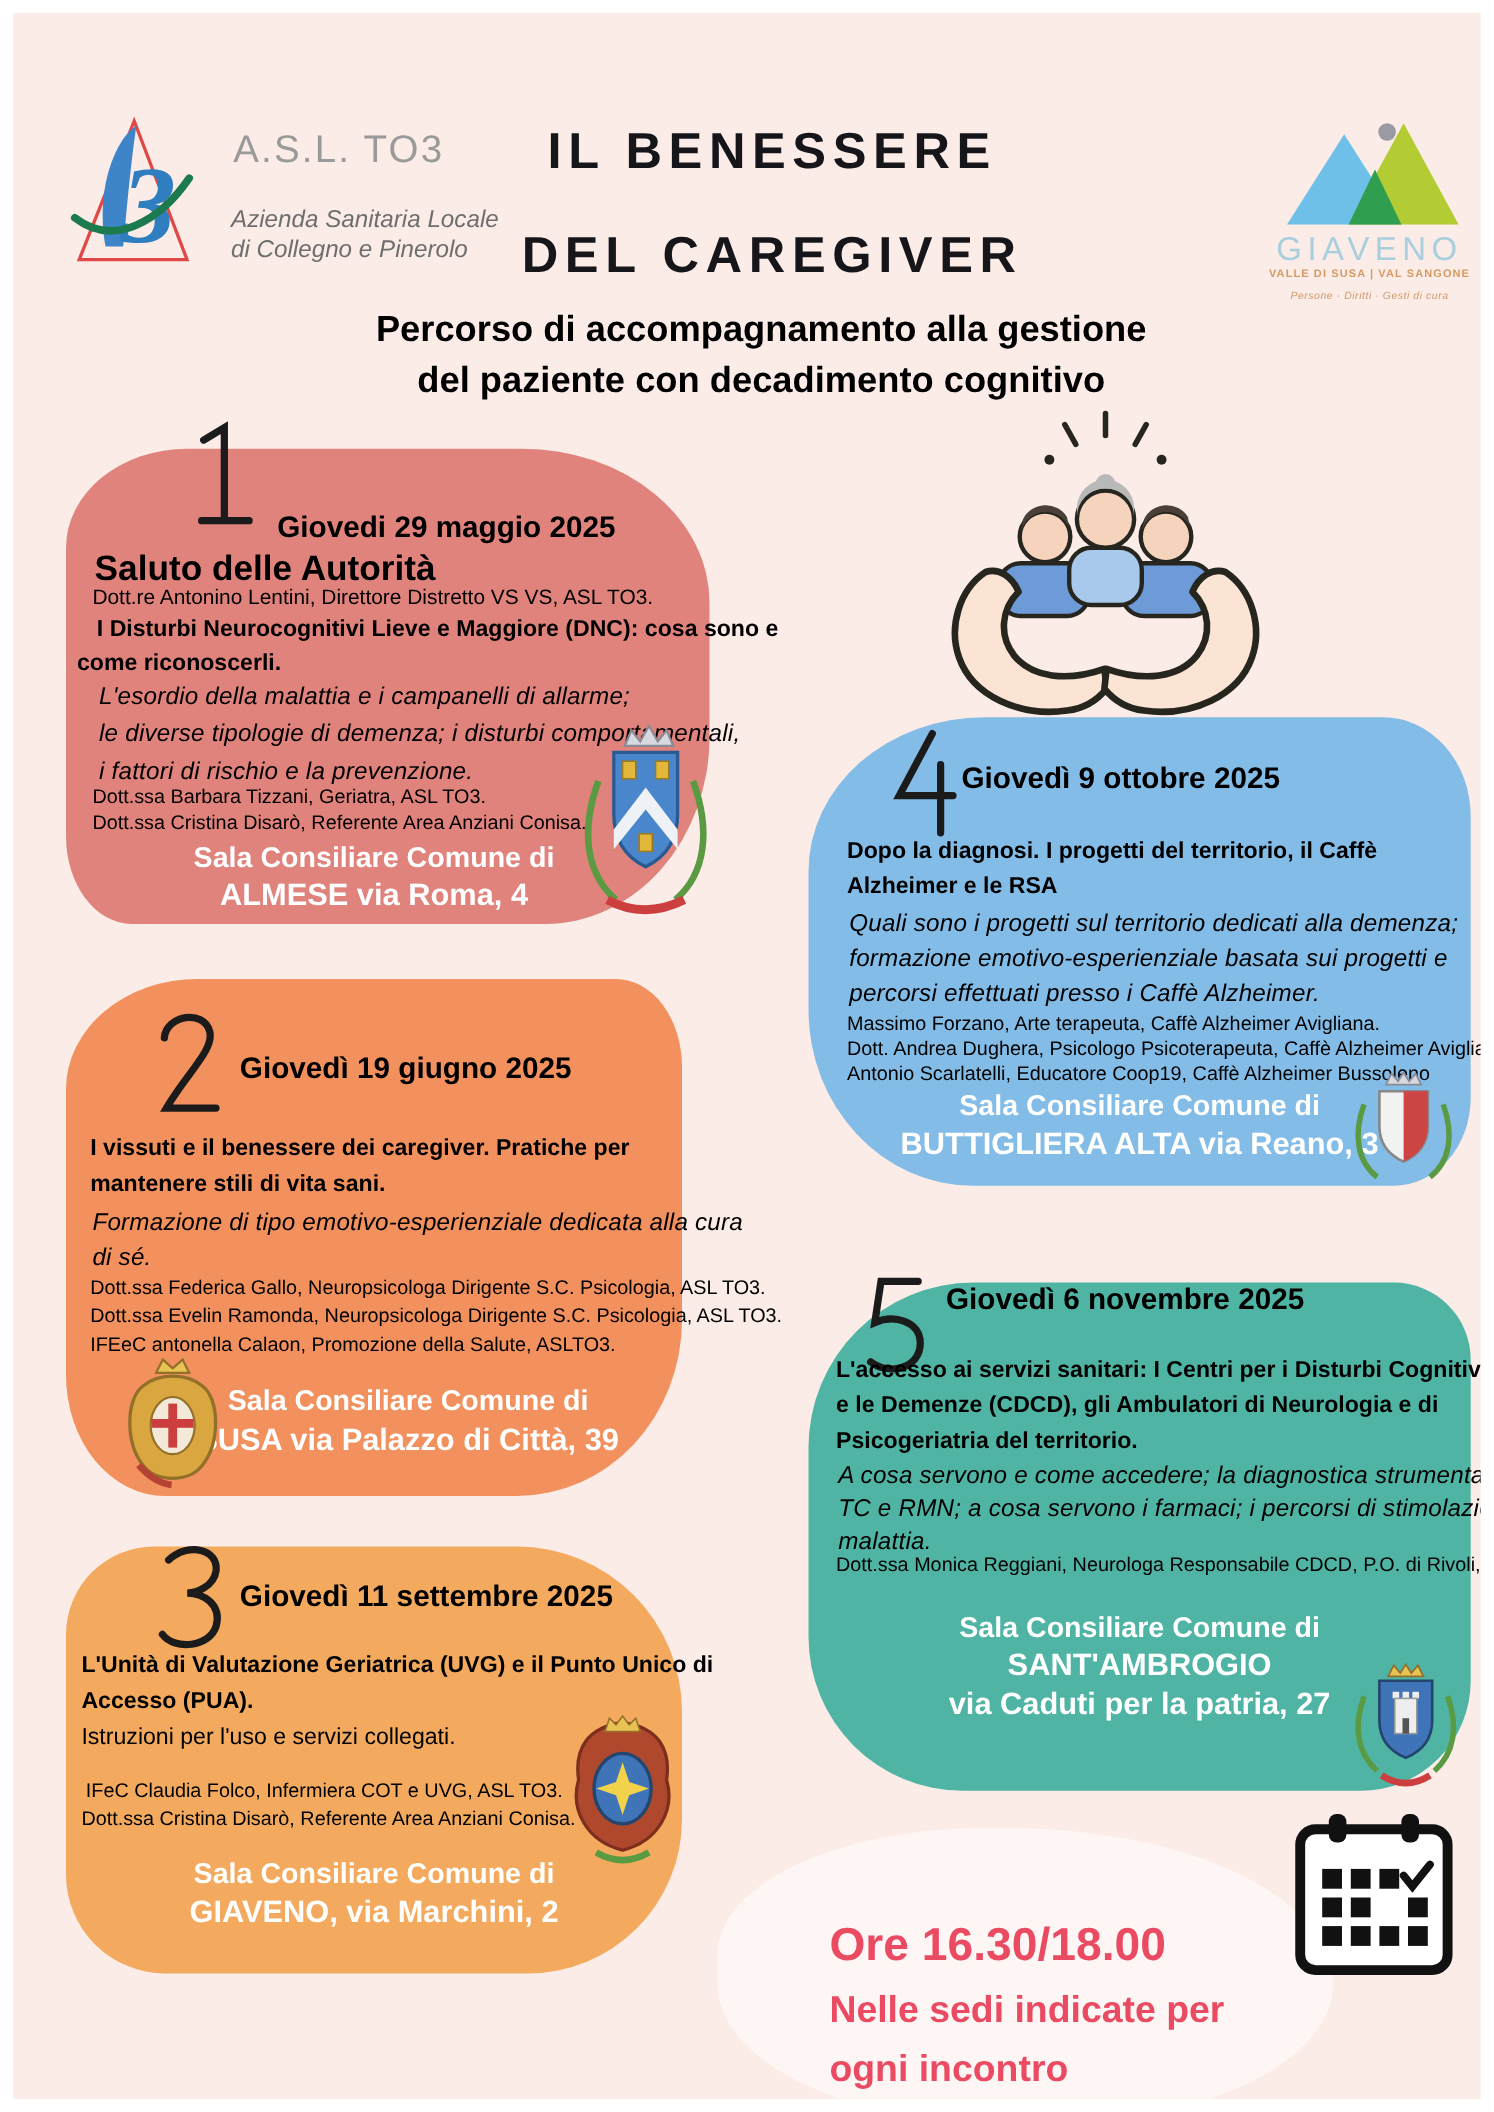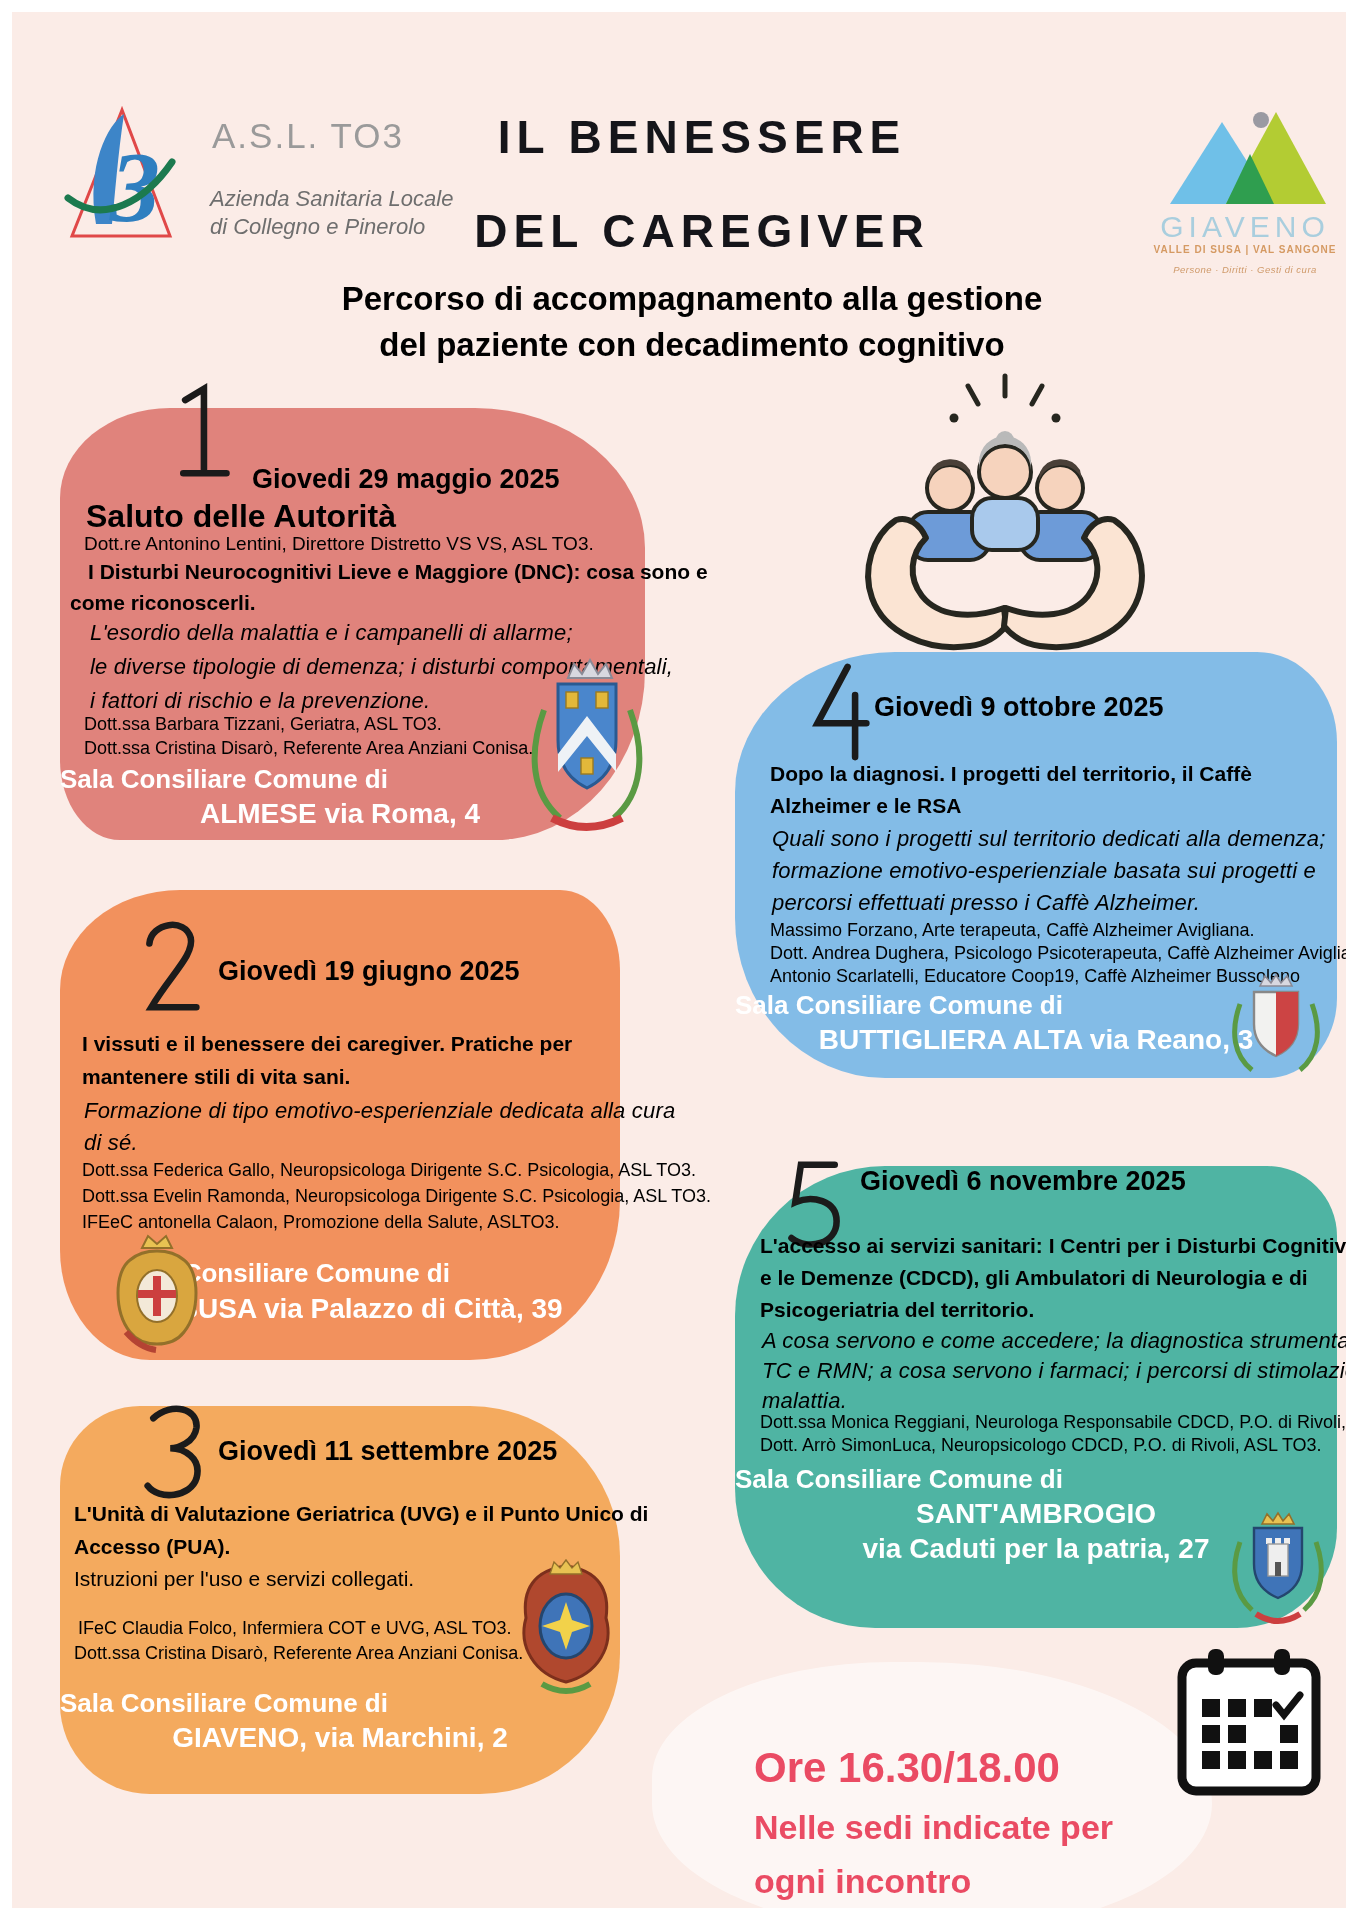--- a/index.html
+++ b/index.html
@@ -9,21 +9,21 @@
     font-family:"Liberation Sans", sans-serif;color:#1d1d1b;overflow:hidden;
   }
   .abs{position:absolute;}
   .t{position:absolute;white-space:nowrap;color:#000000;line-height:1.15;}
   .b26{font-weight:700;font-size:32px;}
   .b21{font-weight:700;font-size:21px;}
   .r19{font-size:19px;}
   .r18{font-size:18px;}
   .i22{font-style:italic;font-size:22px;letter-spacing:.2px;}
   .date{font-weight:700;font-size:27px;}
-  .venue1{position:absolute;color:#fff;font-weight:700;font-size:26px;white-space:nowrap;}
+  .venue1{position:absolute;text-align:center;color:#fff;font-weight:700;font-size:26px;white-space:nowrap;}
   .venue2{position:absolute;text-align:center;color:#fff;font-weight:700;font-size:28px;white-space:nowrap;}
   .card{position:absolute;}
   .c1{left:48px;top:396px;width:585px;height:432px;background:#e0837c;
       border-radius:110px 170px 150px 60px / 90px 140px 170px 80px;}
   .c2{left:48px;top:878px;width:560px;height:470px;background:#f2915d;
       border-radius:120px 60px 150px 90px / 100px 80px 160px 110px;}
   .c3{left:48px;top:1394px;width:560px;height:388px;background:#f4aa5e;
       border-radius:80px 150px 140px 90px;}
   .c4{left:723px;top:640px;width:602px;height:426px;background:#83bce7;
       border-radius:160px 80px 70px 150px / 140px 90px 80px 160px;}
@@ -194,21 +194,20 @@
   </svg>
 
   <div class="t date" style="left:848px;top:1154px">Giovedì 6 novembre 2025</div>
   <div class="t b21" style="left:748px;top:1222px">L'accesso ai servizi sanitari: I Centri per i Disturbi Cognitivi</div>
   <div class="t b21" style="left:748px;top:1254px">e  le Demenze (CDCD), gli Ambulatori di Neurologia e di</div>
   <div class="t b21" style="left:748px;top:1286px">Psicogeriatria del territorio.</div>
   <div class="t i22" style="left:750px;top:1316px">A cosa servono e come accedere; la diagnostica strumentale</div>
   <div class="t i22" style="left:750px;top:1346px">TC e RMN; a cosa servono i farmaci; i percorsi di stimolazione</div>
   <div class="t i22" style="left:750px;top:1376px">malattia.</div>
   <div class="t r18" style="left:748px;top:1400px">Dott.ssa Monica Reggiani, Neurologa Responsabile CDCD, P.O. di Rivoli,  ASL TO3</div>
-  <div class="t r18" style="left:748px;top:1423px">Dott. Arrò SimonLuca, Neuropsicologo CDCD, P.O. di Rivoli, ASL TO3.</div>
   <div class="venue1" style="left:723px;top:1452px;width:602px">Sala Consiliare Comune di</div>
   <div class="venue2" style="left:723px;top:1486px;width:602px">SANT'AMBROGIO</div>
   <div class="venue2" style="left:723px;top:1521px;width:602px">via Caduti per la patria, 27</div>
 
   <svg class="abs" style="left:1212px;top:1490px" width="108" height="124" viewBox="0 0 54 62">
     <path d="M8,20 C3,34 5,46 14,54" stroke="#5a9a43" stroke-width="2.5" fill="none"></path>
     <path d="M46,20 C51,34 49,46 40,54" stroke="#5a9a43" stroke-width="2.5" fill="none"></path>
     <path d="M19,11 l2.5,-5 3,3.5 2.5,-4 2.5,4 3,-3.5 2.5,5 z" fill="#e8c252" stroke="#93702a" stroke-width=".8"></path>
     <path d="M15,13 h24 v18 q0,12 -12,17 q-12,-5 -12,-17 z" fill="#3f74b8" stroke="#24466e" stroke-width="1.2"></path>
     <rect x="21" y="18" width="3" height="3" fill="#eeeeee"></rect>

